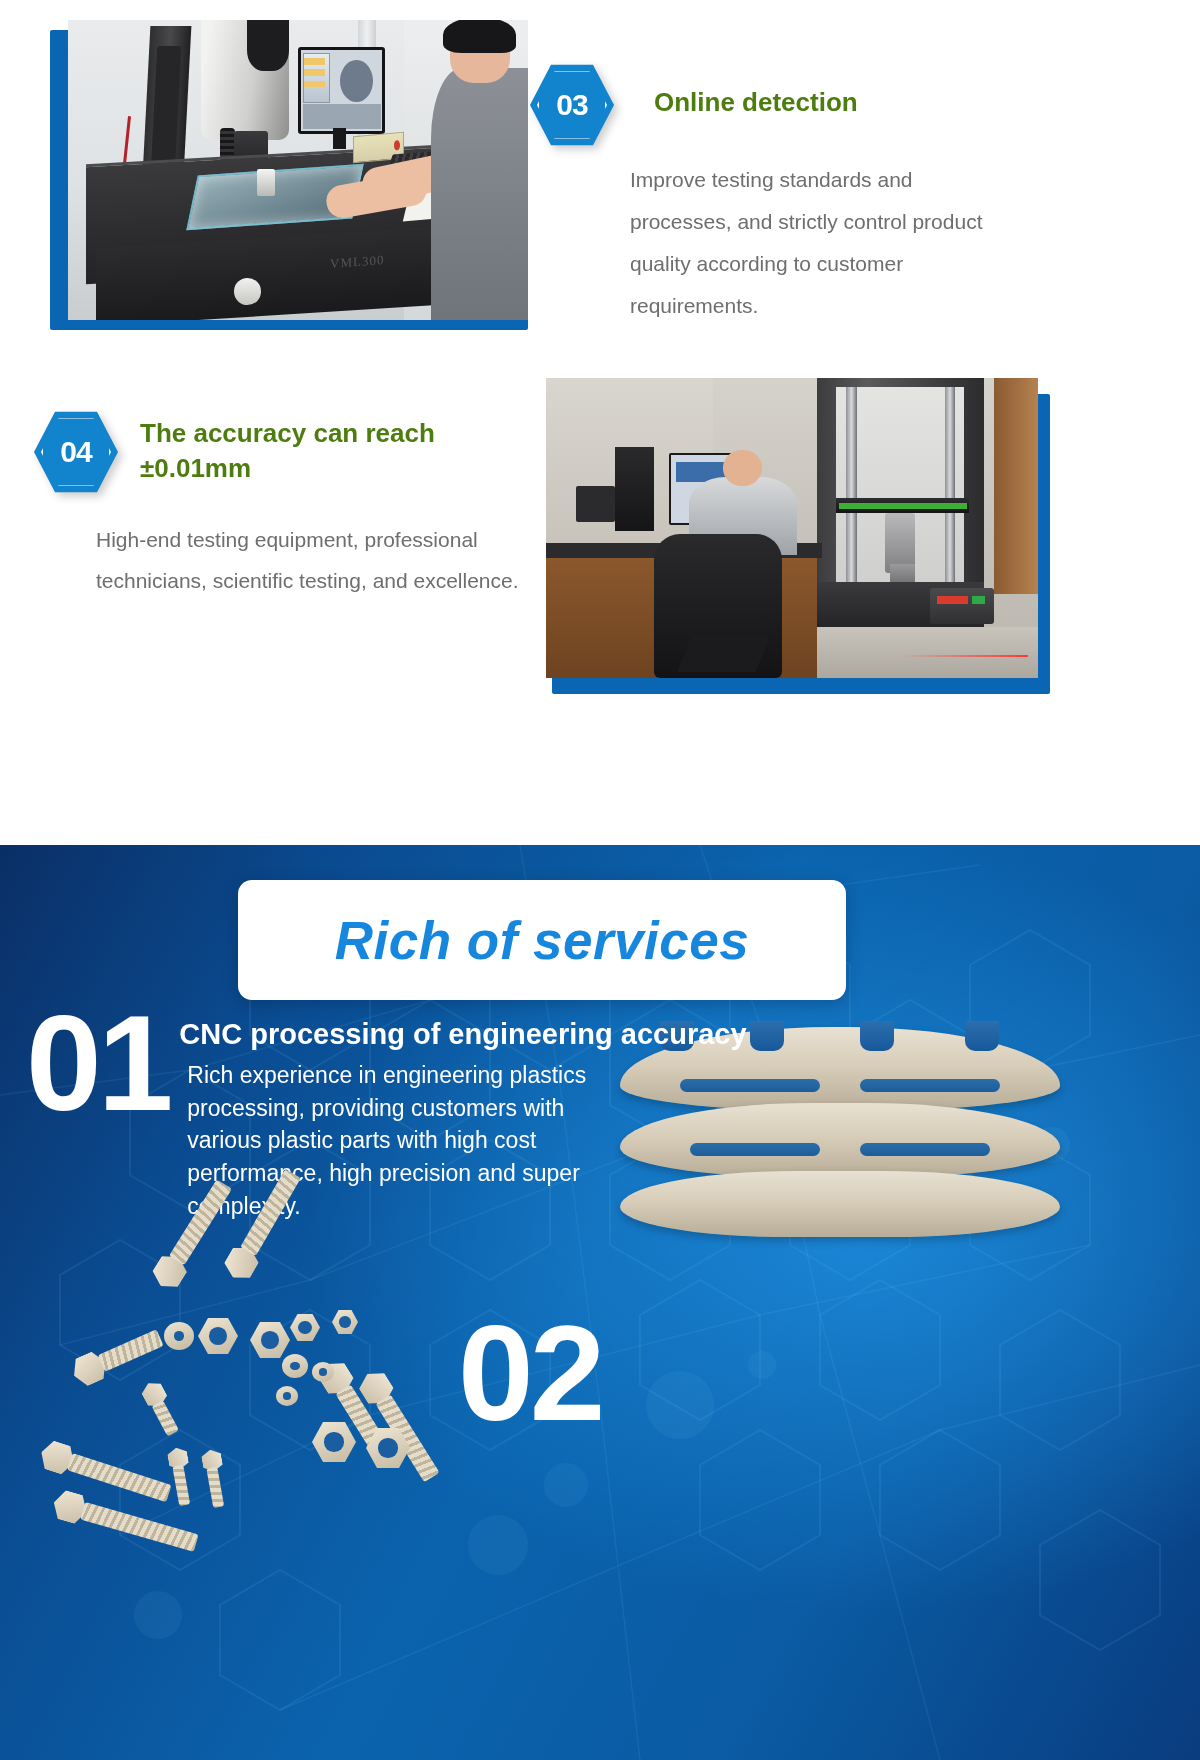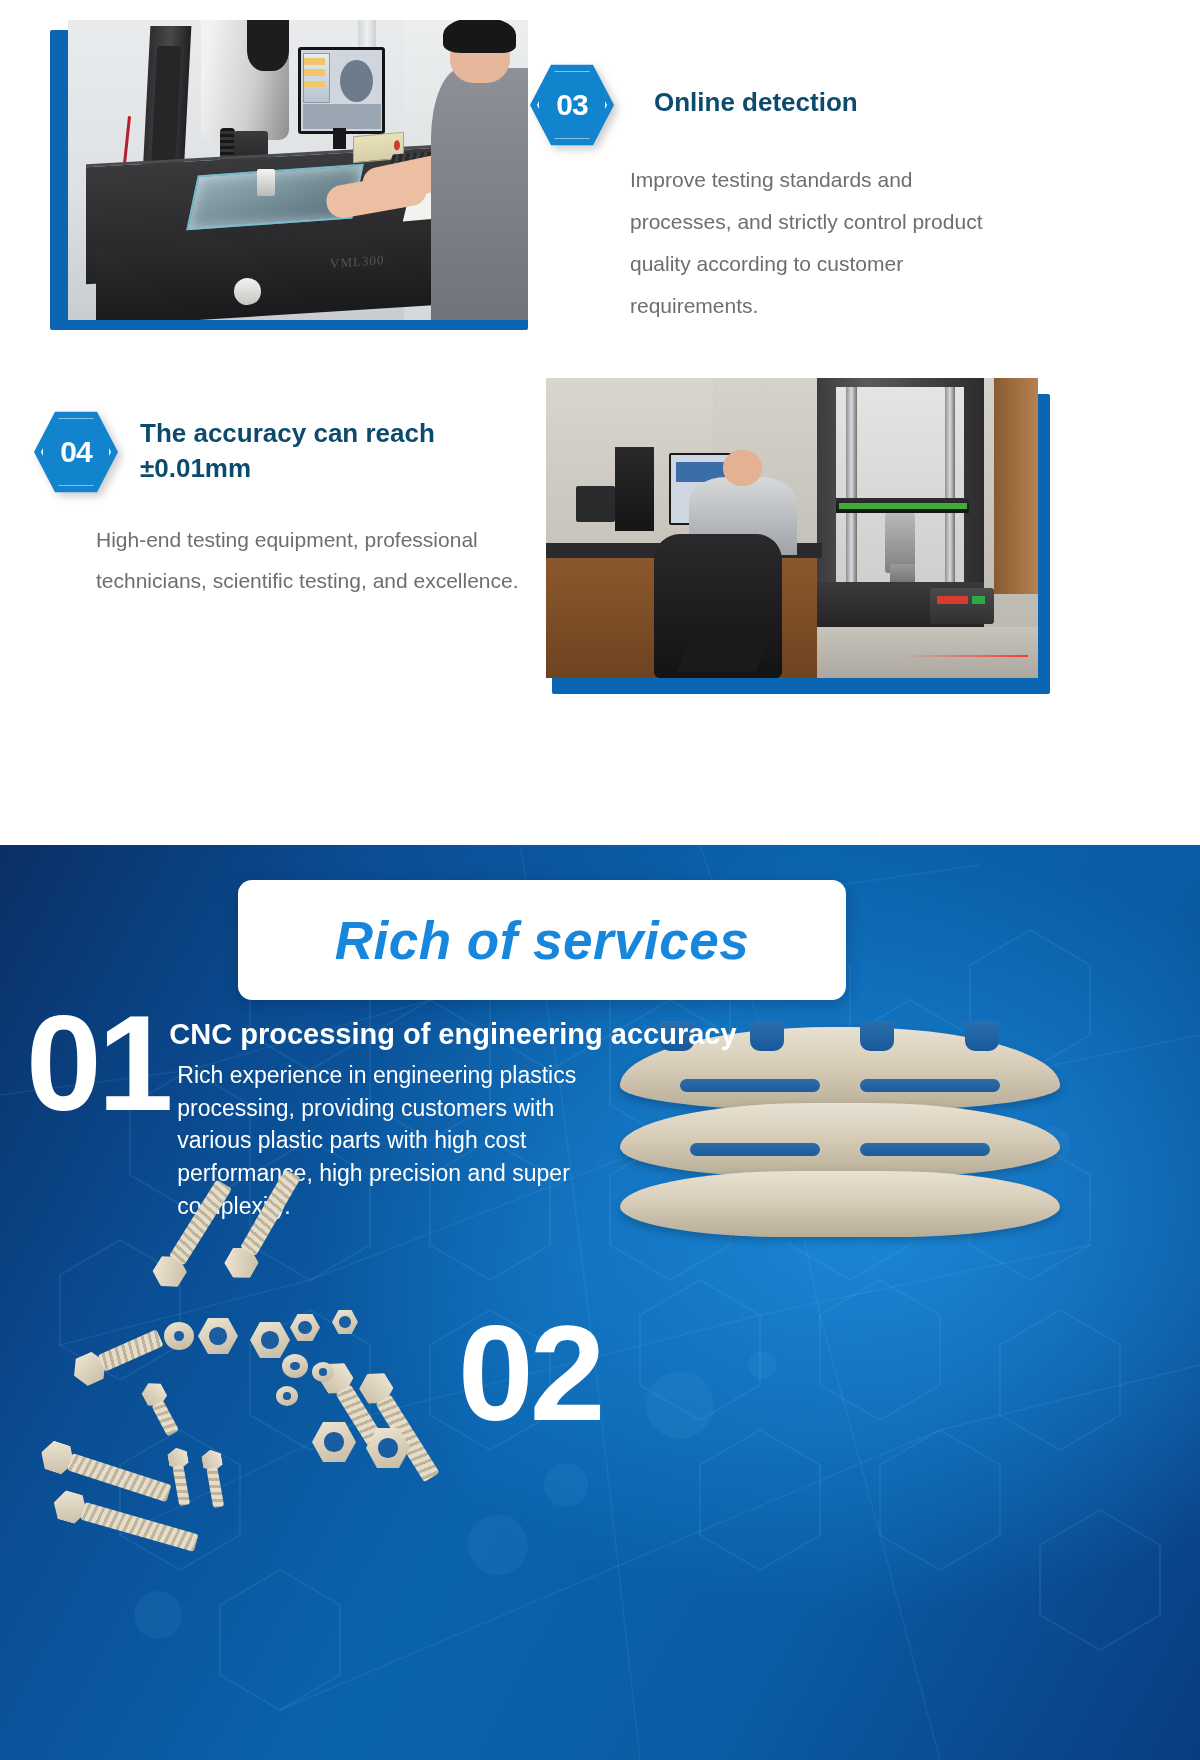--- a/index.html
+++ b/index.html
@@ -195,21 +195,21 @@
     display: flex; align-items: center; justify-content: center;
     color: #ffffff; font-size: 30px; font-weight: bold;
     font-family: "Liberation Sans", sans-serif;
     letter-spacing: -1px;
   }
 
   
   .feature { position: absolute; }
   .feature-head { display: flex; align-items: flex-start; }
   .feature-title {
-    color: #0c4a6e;
+    color: #4d7c0f;
     font-size: 26px;
     font-weight: bold;
     line-height: 1.35;
     font-family: "Liberation Sans", sans-serif;
   }
   .feature-body {
     color: #6e6e6e;
     font-size: 21px;
     line-height: 2.0;
     font-family: "Liberation Sans", sans-serif;
@@ -278,21 +278,21 @@
     white-space: nowrap;
     margin-bottom: 8px;
   }
   .service-body {
     color: #ffffff;
     font-size: 23px;
     line-height: 1.42;
     font-family: "Liberation Sans", sans-serif;
   }
 
-  #service-01 { left: 26px; top: 163px; gap: 8px; }
+  #service-01 { left: 26px; top: 163px; gap: 18px; }
   #service-01 .service-txt { width: 430px; }
   #service-01 .service-title { margin-left: -8px; }
 
   #service-02 { left: 458px; top: 473px; gap: 18px; }
   #service-02 .service-txt { width: 420px; padding-top: 14px; }
 
   
   .peek-plate {
     position: absolute; left: 620px; top: 180px; width: 440px; height: 250px;
   }

